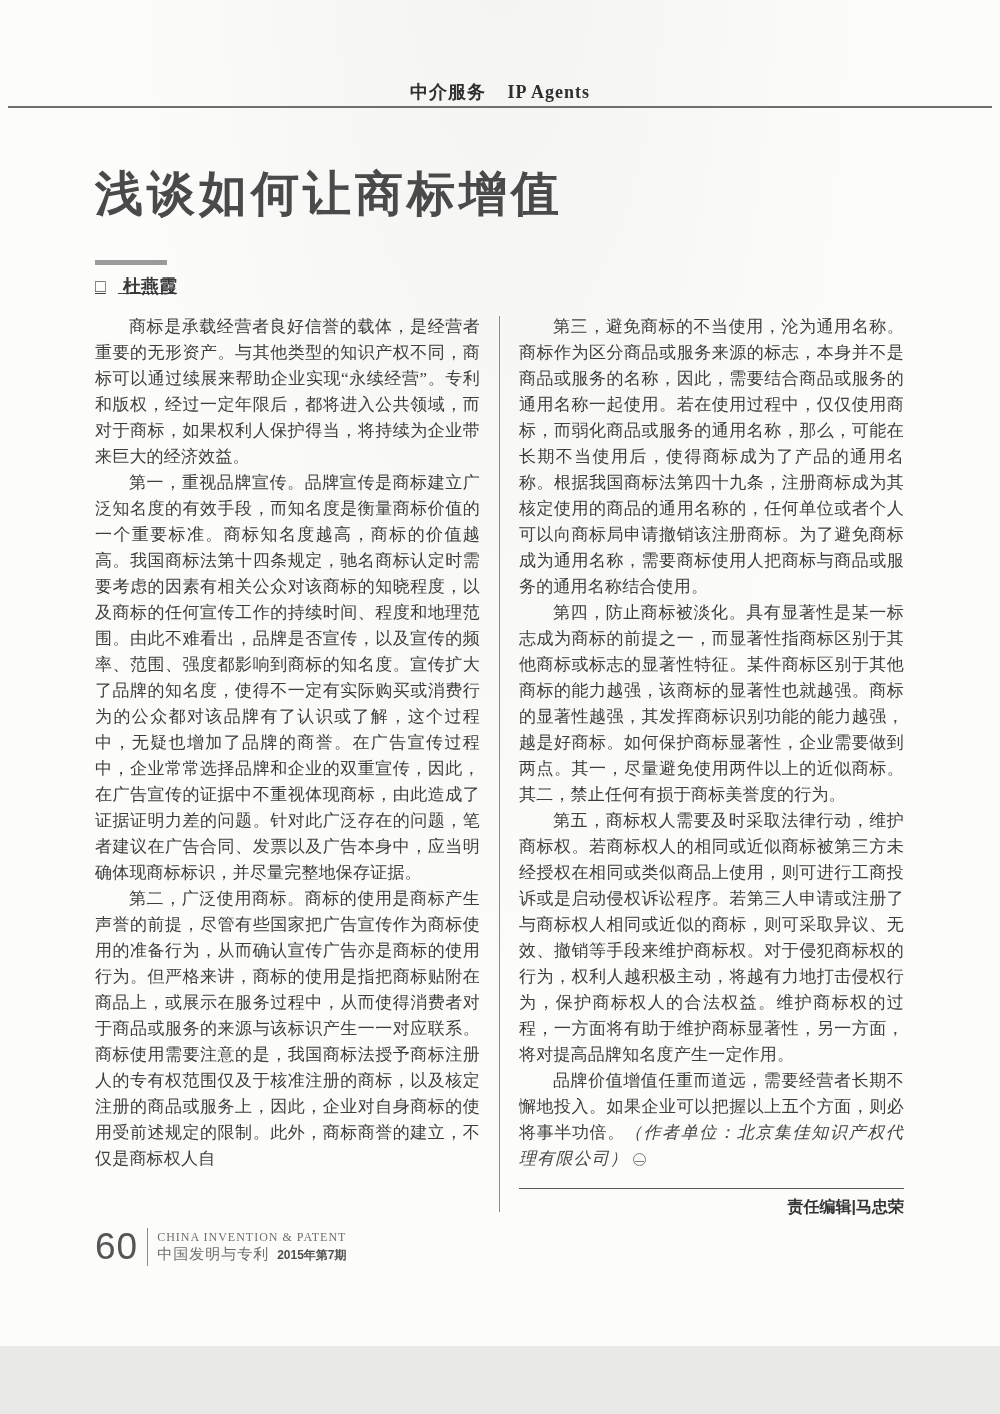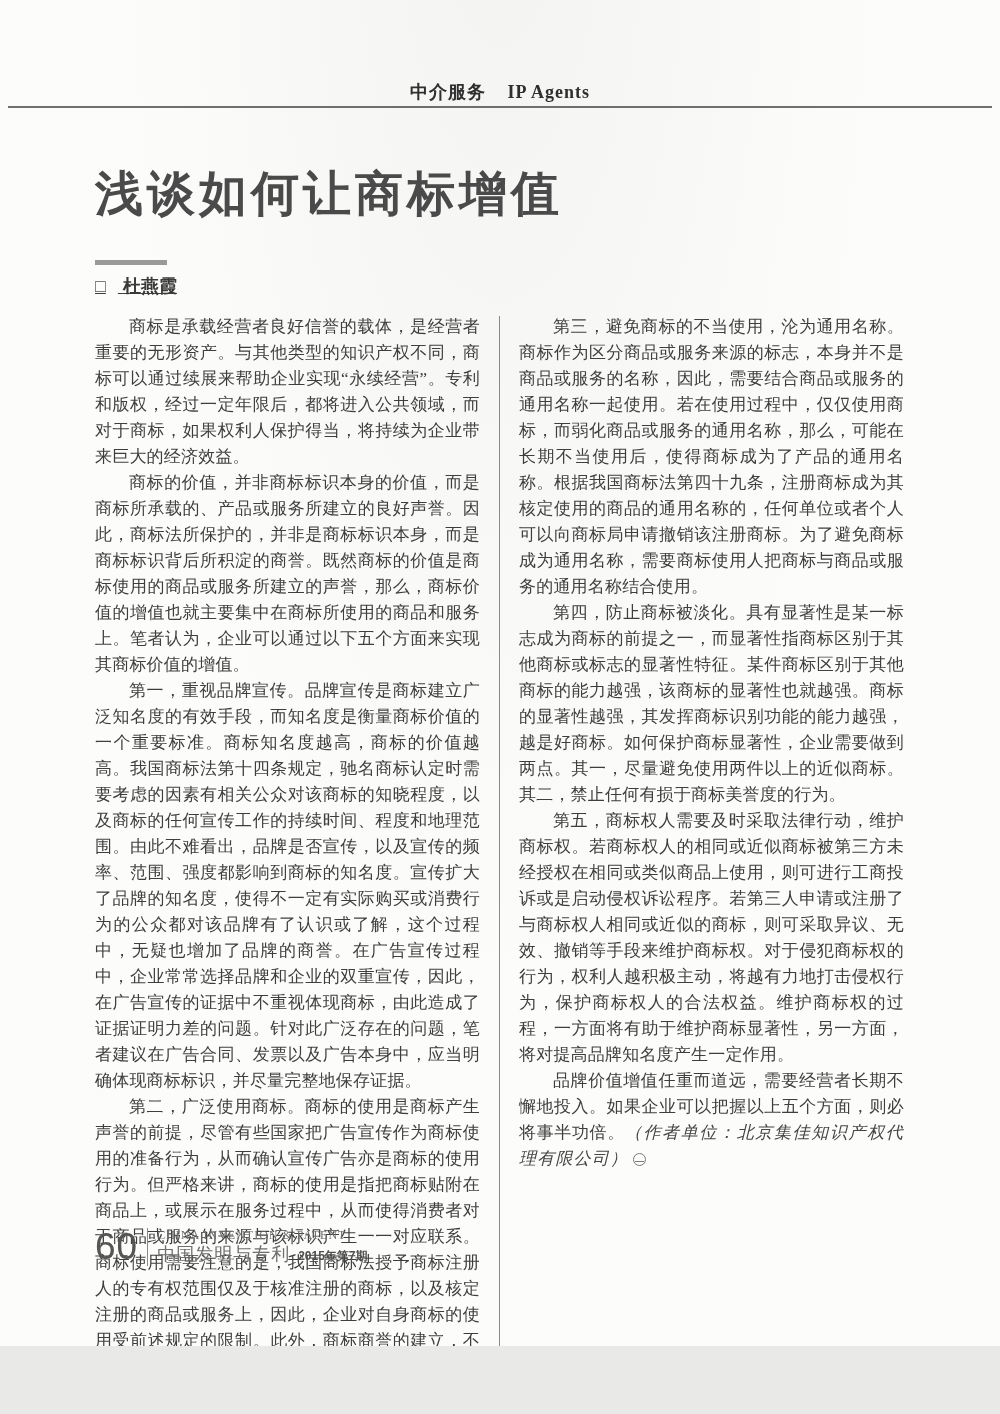--- a/index.html
+++ b/index.html
@@ -137,21 +137,21 @@
   }
   .journal-info { display: flex; flex-direction: column; line-height: 1.25; }
   .journal-en {
     font-family: "Liberation Serif", "DejaVu Serif", serif;
     font-size: 12px;
     letter-spacing: 1px;
     color: #6e6e6e;
   }
   .journal-cn-line { display: flex; align-items: baseline; }
   .journal-cn {
-    font-size: 18px;
+    font-size: 15px;
     color: #6e6e6e;
     letter-spacing: 1px;
   }
   .issue {
     font-family: "Liberation Sans", "DejaVu Sans", sans-serif;
     font-weight: 700;
     font-size: 12px;
     color: #4f4f4f;
     margin-left: 8px;
   }
@@ -176,33 +176,36 @@
     <div class="author-line">
       <span class="author-marker">□</span>
       <span class="author-name">杜燕霞</span>
     </div>
   </div>
 
   <div class="columns">
 
     <div class="column left">
       <p class="para indent">商标是承载经营者良好信誉的载体，是经营者重要的无形资产。与其他类型的知识产权不同，商标可以通过续展来帮助企业实现“永续经营”。专利和版权，经过一定年限后，都将进入公共领域，而对于商标，如果权利人保护得当，将持续为企业带来巨大的经济效益。</p>
-      <p class="para indent">商标的价值，并非商标标识本身的价值，而是商标所承载的、产品或服务所建立的良好声誉。因此，商标法所保护的，并非是商标标识本身，而是商标标识背后所积淀的商誉。既然商标的价值是商标使用的商品或服务所建立的声誉，那么，商标价值的增值也就主要集中在商标所使用的商品和服务上。笔者认为，企业可以通过以下五个方面来实现其商标价值的增值。</p>
       <p class="para indent">第一，重视品牌宣传。品牌宣传是商标建立广泛知名度的有效手段，而知名度是衡量商标价值的一个重要标准。商标知名度越高，商标的价值越高。我国商标法第十四条规定，驰名商标认定时需要考虑的因素有相关公众对该商标的知晓程度，以及商标的任何宣传工作的持续时间、程度和地理范围。由此不难看出，品牌是否宣传，以及宣传的频率、范围、强度都影响到商标的知名度。宣传扩大了品牌的知名度，使得不一定有实际购买或消费行为的公众都对该品牌有了认识或了解，这个过程中，无疑也增加了品牌的商誉。在广告宣传过程中，企业常常选择品牌和企业的双重宣传，因此，在广告宣传的证据中不重视体现商标，由此造成了证据证明力差的问题。针对此广泛存在的问题，笔者建议在广告合同、发票以及广告本身中，应当明确体现商标标识，并尽量完整地保存证据。</p>
       <p class="para indent">第二，广泛使用商标。商标的使用是商标产生声誉的前提，尽管有些国家把广告宣传作为商标使用的准备行为，从而确认宣传广告亦是商标的使用行为。但严格来讲，商标的使用是指把商标贴附在商品上，或展示在服务过程中，从而使得消费者对于商品或服务的来源与该标识产生一一对应联系。商标使用需要注意的是，我国商标法授予商标注册人的专有权范围仅及于核准注册的商标，以及核定注册的商品或服务上，因此，企业对自身商标的使用受前述规定的限制。此外，商标商誉的建立，不仅是商标权人自</p>
     </div>
 
     <div class="col-divider"></div>
 
     <div class="column right">
       <p class="para indent">第三，避免商标的不当使用，沦为通用名称。商标作为区分商品或服务来源的标志，本身并不是商品或服务的名称，因此，需要结合商品或服务的通用名称一起使用。若在使用过程中，仅仅使用商标，而弱化商品或服务的通用名称，那么，可能在长期不当使用后，使得商标成为了产品的通用名称。根据我国商标法第四十九条，注册商标成为其核定使用的商品的通用名称的，任何单位或者个人可以向商标局申请撤销该注册商标。为了避免商标成为通用名称，需要商标使用人把商标与商品或服务的通用名称结合使用。</p>
       <p class="para indent">第四，防止商标被淡化。具有显著性是某一标志成为商标的前提之一，而显著性指商标区别于其他商标或标志的显著性特征。某件商标区别于其他商标的能力越强，该商标的显著性也就越强。商标的显著性越强，其发挥商标识别功能的能力越强，越是好商标。如何保护商标显著性，企业需要做到两点。其一，尽量避免使用两件以上的近似商标。其二，禁止任何有损于商标美誉度的行为。</p>
       <p class="para indent">第五，商标权人需要及时采取法律行动，维护商标权。若商标权人的相同或近似商标被第三方未经授权在相同或类似商品上使用，则可进行工商投诉或是启动侵权诉讼程序。若第三人申请或注册了与商标权人相同或近似的商标，则可采取异议、无效、撤销等手段来维护商标权。对于侵犯商标权的行为，权利人越积极主动，将越有力地打击侵权行为，保护商标权人的合法权益。维护商标权的过程，一方面将有助于维护商标显著性，另一方面，将对提高品牌知名度产生一定作用。</p>
       <p class="para indent"><span>品牌价值增值任重而道远，需要经营者长期不懈地投入。如果企业可以把握以上五个方面，则必将事半功倍。</span><span class="kai">（作者单位：北京集佳知识产权代理有限公司）</span><span class="end-icon"></span></p>
 
+      <div class="editor-block">
+        <div class="editor-rule"></div>
+        <div class="editor-name">责任编辑|马忠荣</div>
+      </div>
     </div>
 
   </div>
 
   <footer class="page-footer">
     <span class="page-number">60</span>
     <span class="footer-divider"></span>
     <span class="journal-info">
       <span class="journal-en">CHINA INVENTION &amp; PATENT</span>
       <span class="journal-cn-line">

